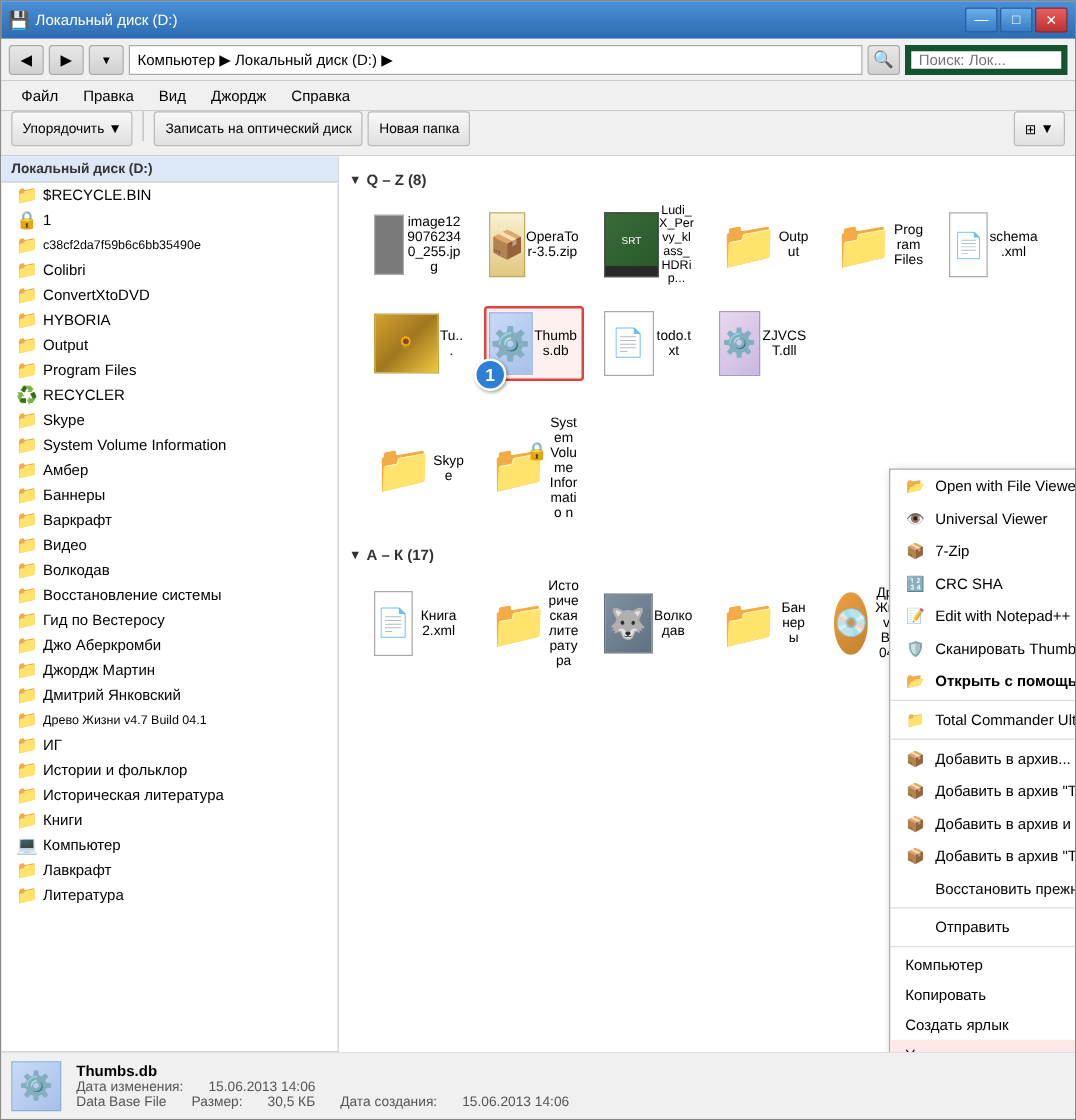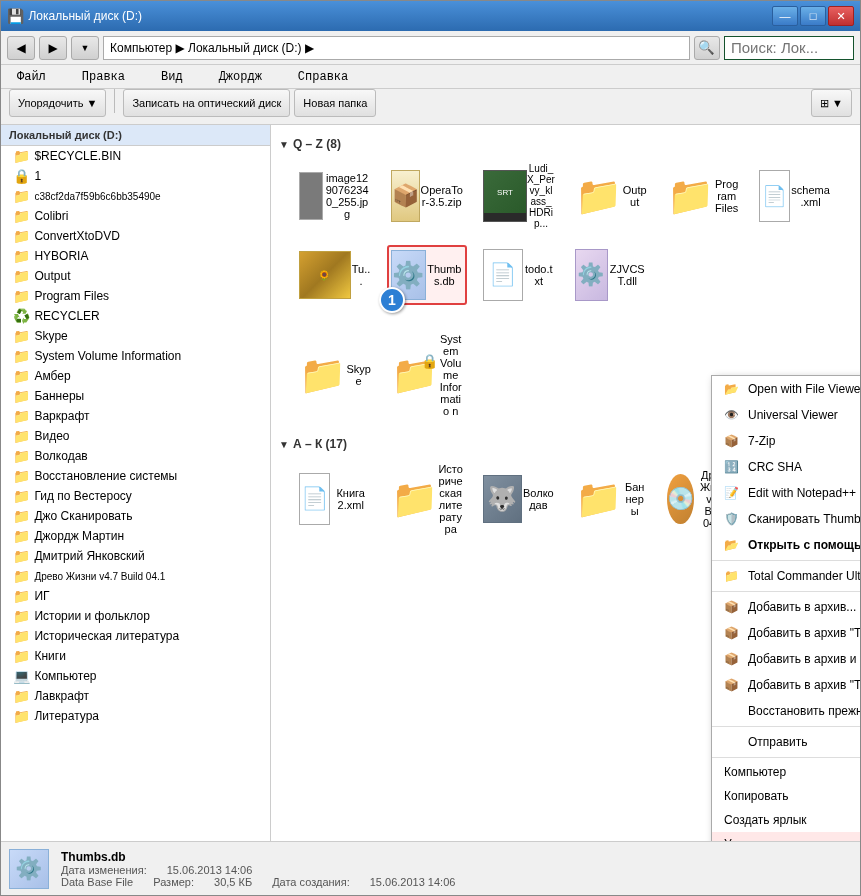--- a/index.html
+++ b/index.html
@@ -65,44 +65,43 @@
       flex: 1;
       height: 24px;
       border: 1px solid #aaa;
       padding: 2px 6px;
       background: white;
       font-size: 12px;
     }
     .search-field {
       width: 130px;
       height: 24px;
-      border: 1px solid #14532d;
+      border: 5px solid #14532d;
       padding: 2px 6px;
       background: white;
-      font-size: 15px;
+      font-size: 12px;
     }
     .go-btn {
       width: 26px; height: 24px;
       background: linear-gradient(to bottom, #e8e8e8, #d0d0d0);
       border: 1px solid #aaa;
       border-radius: 3px;
       cursor: pointer;
       display: flex; align-items: center; justify-content: center;
     }
 
     
     .menu-bar {
       height: 24px;
       background: #f0f0f0;
       border-bottom: 1px solid #ccc;
       display: flex;
       align-items: center;
       padding: 0 8px;
-      gap: 20px;
-      font-family: Liberation Mono, monospace;
+      gap: 4px;
     }
     .menu-item {
       padding: 2px 8px;
       cursor: pointer;
       font-size: 12px;
       border-radius: 2px;
     }
 
     
     .toolbar {
@@ -370,21 +369,21 @@
       <div class="sidebar-item">
         <span class="folder-icon">📁</span>
         <span>Восстановление системы</span>
       </div>
       <div class="sidebar-item">
         <span class="folder-icon">📁</span>
         <span>Гид по Вестеросу</span>
       </div>
       <div class="sidebar-item">
         <span class="folder-icon">📁</span>
-        <span>Джо Сканировать</span>
+        <span>Джо Аберкромби</span>
       </div>
       <div class="sidebar-item">
         <span class="folder-icon">📁</span>
         <span>Джордж Мартин</span>
       </div>
       <div class="sidebar-item">
         <span class="folder-icon">📁</span>
         <span>Дмитрий Янковский</span>
       </div>
       <div class="sidebar-item">

